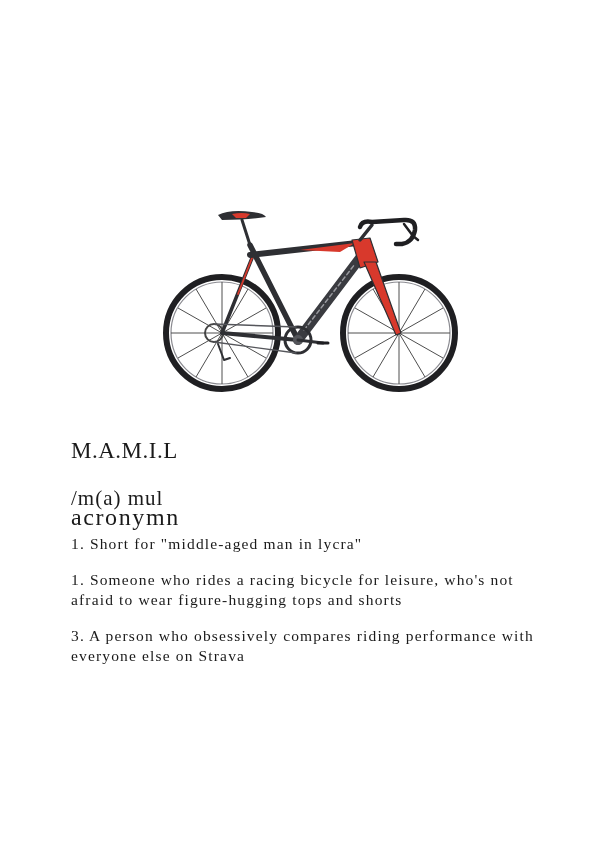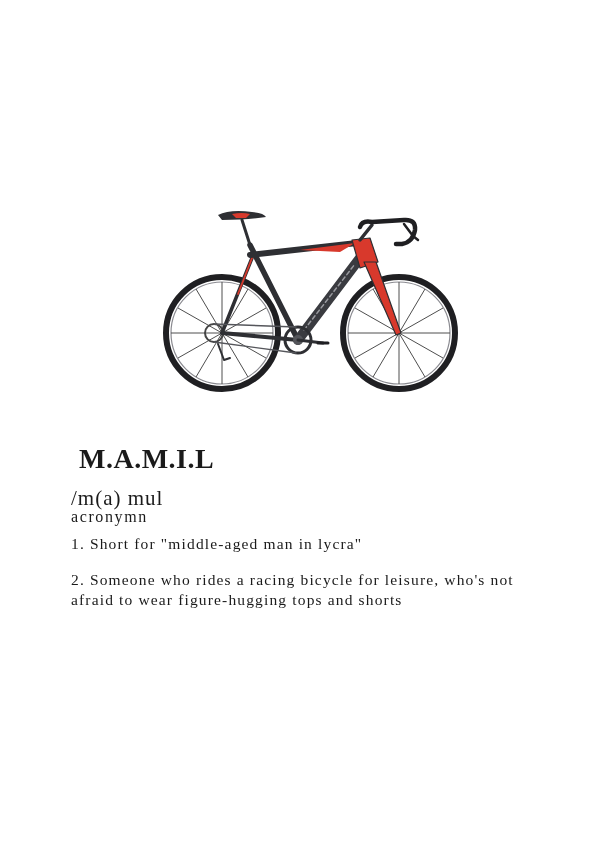--- a/index.html
+++ b/index.html
@@ -1,21 +1,21 @@
 <!DOCTYPE html>
 <html><head>
   <meta charset="utf-8">
   <style>
     html, body { margin:0; padding:0; background:#ffffff; }
     body { width:600px; height:848px; position:relative; overflow:hidden; font-family:"Liberation Serif", "DejaVu Serif", serif; color:#1a1a1a; }
     .poster { position:absolute; left:0; top:0; width:600px; height:848px; background:#ffffff; }
     .bike { position:absolute; left:150px; top:195px; width:320px; height:210px; }
-    .title { position:absolute; left:71px; top:438px; font-size:28px; font-weight:bold; letter-spacing:0.5px; line-height:26px; margin:8px; }
+    .title { position:absolute; left:71px; top:438px; font-size:23px; font-weight:normal; letter-spacing:0.5px; line-height:26px; margin:0; }
     .pron { position:absolute; left:71px; top:461px; font-size:21px; letter-spacing:1px; line-height:24px;margin-top:25px; }
-    .pos { position:absolute; left:71px; top:505px; font-size:16px; letter-spacing:1.6px; line-height:24px; }
+    .pos { position:absolute; left:71px; top:505px; font-size:24px; letter-spacing:1.6px; line-height:24px; }
     .defs { position:absolute; left:71px; top:534px; width:480px; margin:0; padding:0; list-style:none; }
     .def { font-size:15.5px; letter-spacing:1.15px; line-height:20px; margin:0 0 16px 0; padding:0; }
   </style>
 </head>
 <body>
 
 <div class="poster">
 
   <svg class="bike" viewBox="150 195 320 210" xmlns="http://www.w3.org/2000/svg">
 
@@ -95,15 +95,16 @@
       <path d="M218 344 L224 360 L230 358" fill="none" stroke="#2e2f33" stroke-width="2"></path>
     </g>
   </svg>
 
   <h1 class="title">M.A.M.I.L</h1>
   <div class="pron">/m(a) mul</div>
   <div class="pos">acronymn</div>
 
   <ol class="defs">
     <li class="def">1. Short for "middle-aged man in lycra"</li>
-    <li class="def">2. Someone who rides a racing bicycle for leisure, who's not afraid to wear figure-hugging tops and shorts</li>
+    <li class="def">1. Someone who rides a racing bicycle for leisure, who's not afraid to wear figure-hugging tops and shorts</li>
+    <li class="def">3. A person who obsessively compares riding performance with everyone else on Strava</li>
   </ol>
 </div>
 
 </body></html>

